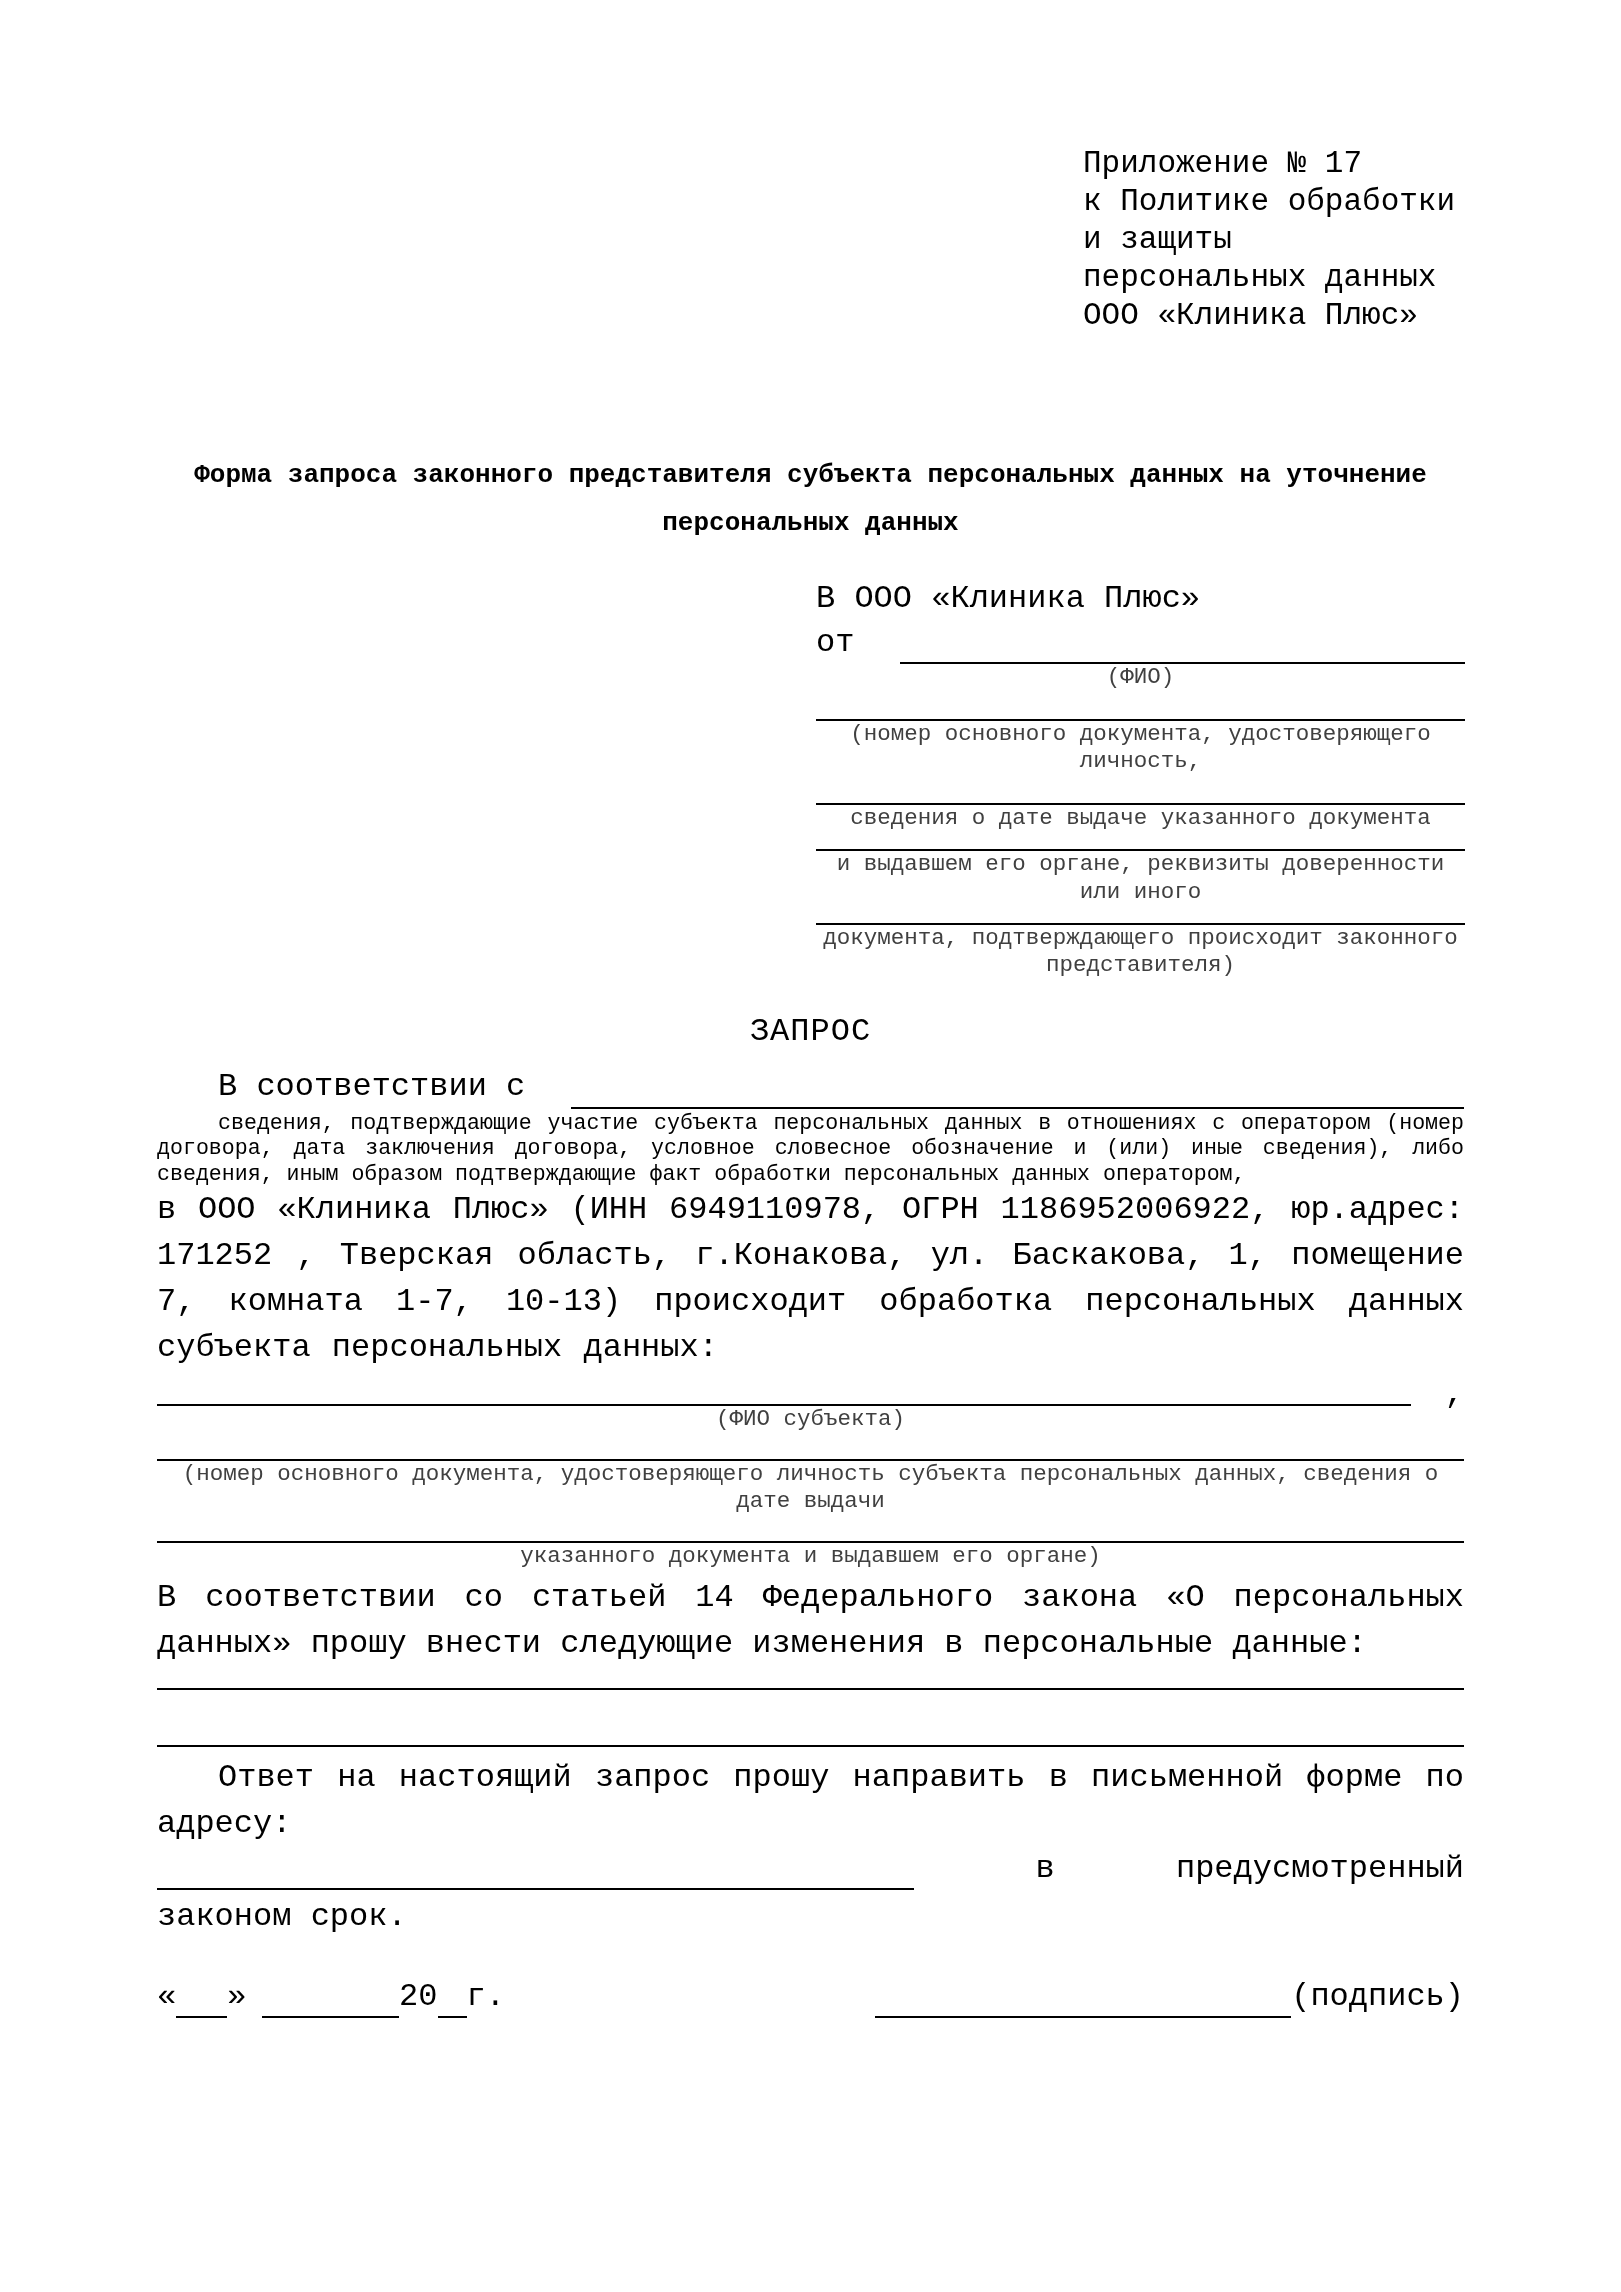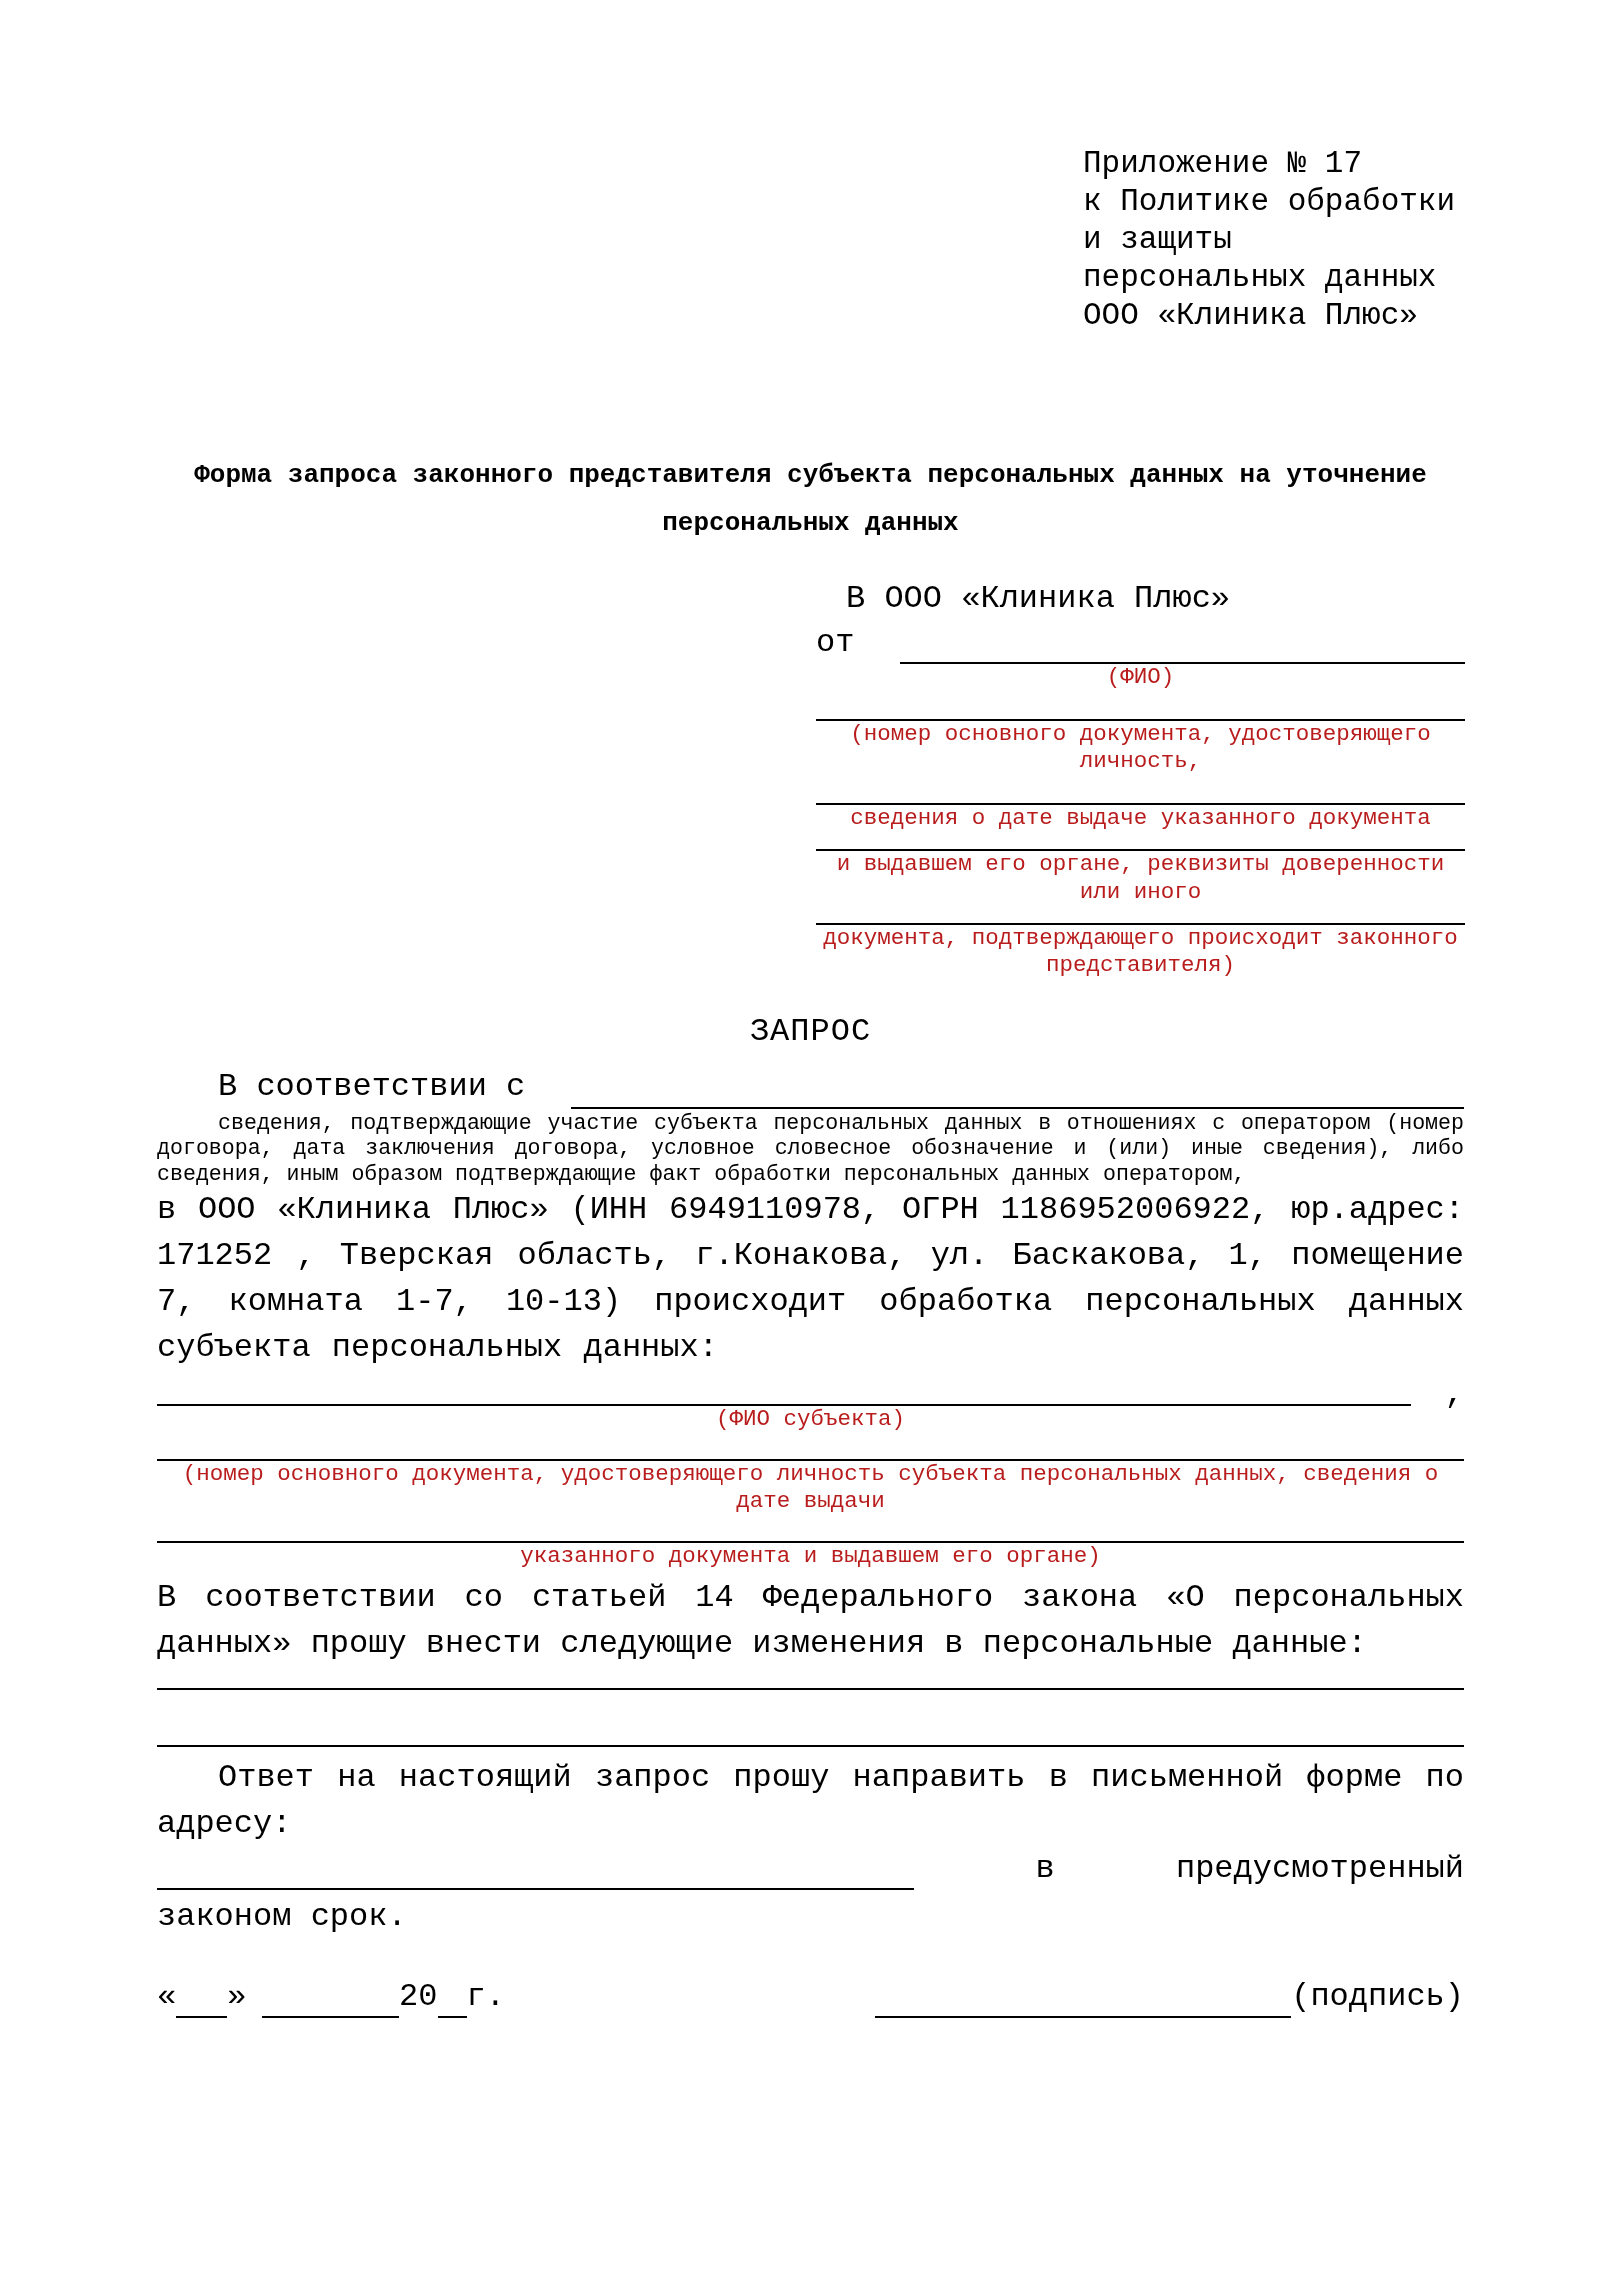--- a/index.html
+++ b/index.html
@@ -7,27 +7,27 @@
     width:1621px;height:2293px;background:#ffffff;color:#000;
     font-family:Liberation Mono, monospace;
     font-size:32px;line-height:1.35;position:relative;box-sizing:border-box;
     padding:145px 157px 0 157px;margin:0 auto;
   }
   .appendix-note{margin-left:926px;line-height:38px;font-size:31px;}
   .form-title{
     margin-top:116px;text-align:center;font-weight:bold;font-size:26px;line-height:48px;
   }
   .addressee{margin-top:29px;margin-left:659px;width:649px;}
-  .addressee .to-line{line-height:45px;margin-left:30px;}
+  .addressee .to-line{line-height:45px;}
   .row{display:flex;align-items:flex-end;gap:32px;}
   .from-row{height:43px;}
   .from-row .label{margin-right:13.7px;}
   .blank{border-bottom:2.9px solid #000;display:block;}
   .blank.fill{flex:1;border-bottom-width:2px;}
-  .caption{font-size:22.5px;text-align:center;line-height:27.4px;color:#b91c1c;}
+  .caption{font-size:22.5px;text-align:center;line-height:27.4px;color:#404040;}
   .addressee .blank.standalone{margin-top:27.4px;}
   .addressee .blank.standalone.tight{margin-top:16.7px;}
   .request-heading{margin-top:31px;text-align:center;font-size:32px;letter-spacing:1px;}
   .intro-row{height:43px;margin-top:12px;}
   .intro-row .label{margin-left:61px;margin-right:13.7px;white-space:nowrap;}
   .basis-caption{
     font-size:21.6px;line-height:25.5px;text-align:justify;text-indent:61px;margin-top:2px;
   }
   .para{ text-align:justify; text-align-last:left; line-height:46px; }
   .para.op{word-spacing:2px;}

